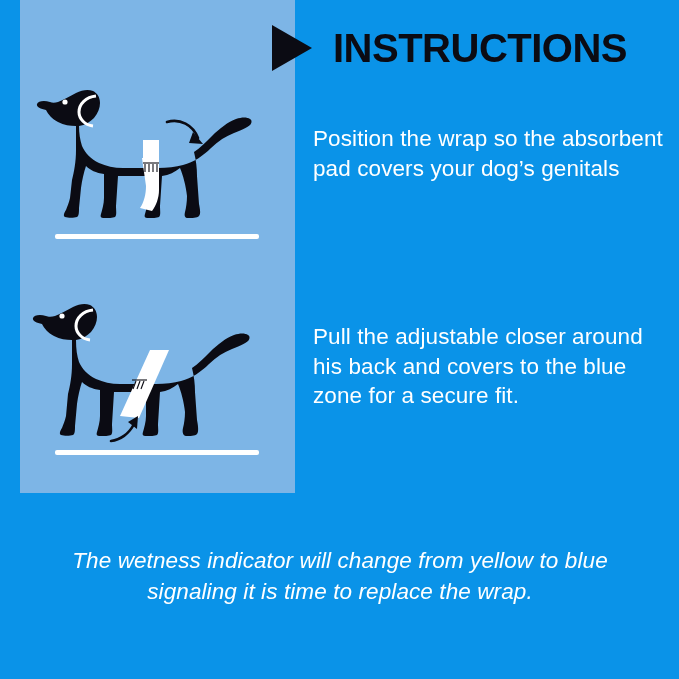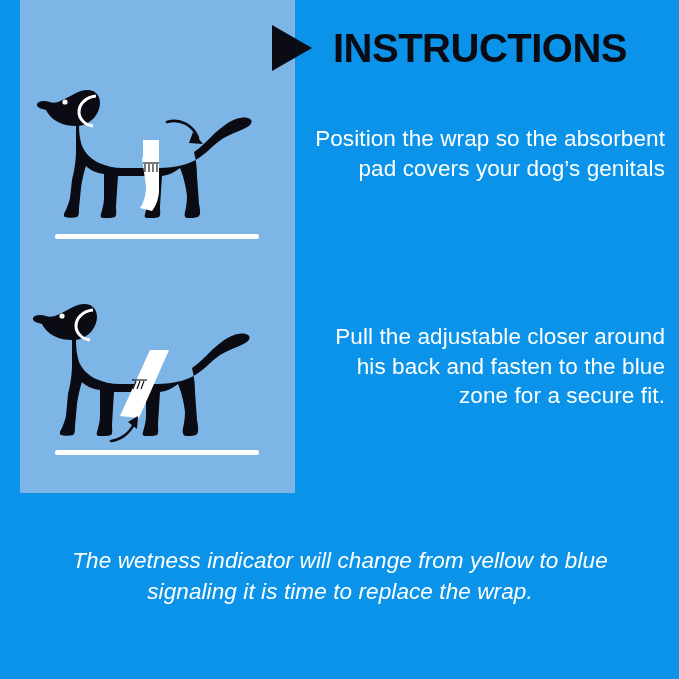--- a/index.html
+++ b/index.html
@@ -53,22 +53,23 @@
     line-height: 1;
     white-space: nowrap;
   }
 
   
   .step-text {
     position: absolute;
     color: #ffffff;
     font-size: 22.5px;
     line-height: 1.32;
-    text-align: right;
+    text-align: left;
     letter-spacing: 0.1px;
+    margin-left: 8px;
   }
   #step-1-text {
     left: 305px;
     top: 124px;
     width: 360px;
   }
   #step-2-text {
     left: 305px;
     top: 322px;
     width: 360px;
@@ -270,17 +271,17 @@
     <g>
       <path fill="none" stroke="#0b0b13" stroke-width="2.6" stroke-linecap="round" d="M 83 151 C 92 150, 101 144, 106 134"></path>
       <path fill="#0b0b13" d="M 100 132 L 110 126 L 109 139 Z"></path>
     </g>
   </svg>
 
   <div id="ground-line-2" class="ground-line"></div>
 
   <div id="step-1-text" class="step-text">Position the wrap so the absorbent pad covers your dog’s genitals</div>
 
-  <div id="step-2-text" class="step-text">Pull the adjustable closer around his back and fasten to the blue zone for a secure fit.</div>
+  <div id="step-2-text" class="step-text">Pull the adjustable closer around his back and covers to the blue zone for a secure fit.</div>
 
   <div id="footer-text">The wetness indicator will change from yellow to blue signaling it is time to replace the wrap.</div>
 
 </div>
 
 </body></html>

